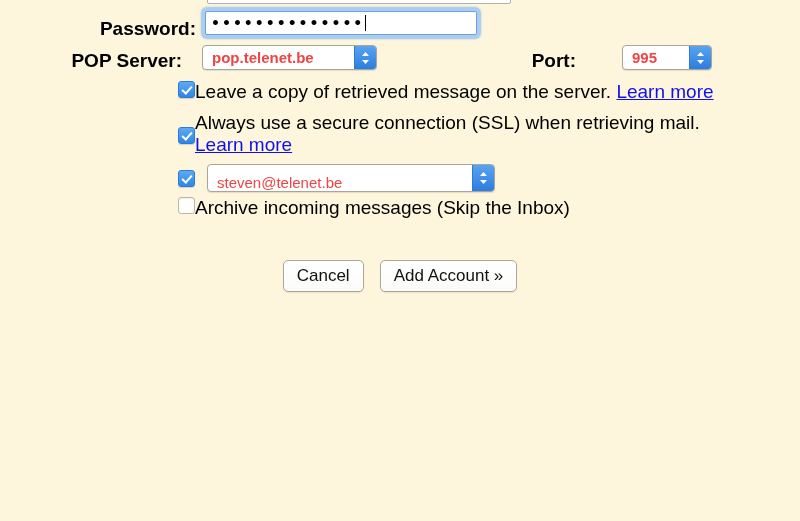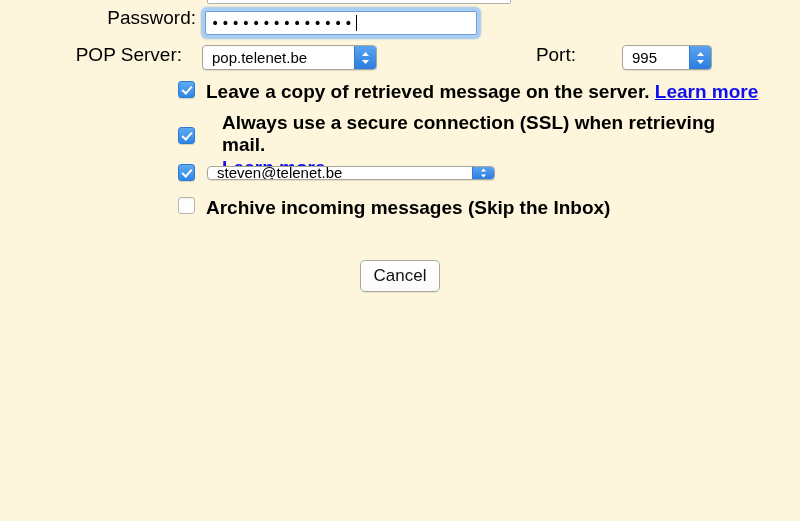--- a/index.html
+++ b/index.html
@@ -19,22 +19,23 @@
   .form-area {
     position: absolute;
     left: 0;
     top: 0;
     width: 800px;
   }
 
   
   .field-row {
     display: flex;
-    align-items: flex-start;
-    position: absolute;
+    align-items: flex-end;
+    position: absolute;
+    font-weight: bold;
   }
 
   .field-label {
     font-size: 19px;
     color: #000;
     text-align: right;
     white-space: nowrap;
     line-height: 1;
   }
 
@@ -126,21 +127,21 @@
     border: 1px solid #a8a59b;
     border-radius: 4px;
     box-sizing: border-box;
     display: flex;
     align-items: center;
     box-shadow: 0 1px 1px rgba(0,0,0,0.10);
     overflow: hidden;
   }
   .mac-select .sel-text {
     font-size: 15px;
-    color: #000000;
+    color: #ef4444;
     padding-left: 9px;
     white-space: nowrap;
     flex: 1;
     overflow: hidden;
   }
   .mac-select .stepper {
     width: 21px;
     height: 100%;
     background: linear-gradient(180deg,#5aa3f0 0%,#2b7de0 100%);
     display: flex;
@@ -193,41 +194,40 @@
     top: 2px;
     width: 4px;
     height: 8px;
     border: solid #ffffff;
     border-width: 0 2px 2px 0;
     transform: rotate(42deg);
   }
   .check-label {
     font-size: 19px;
     color: #000;
-    margin-left: 11px;
     line-height: 1.18;
-    font-weight: bold;
   }
   a.learn-link {
     color: #1010ee;
     text-decoration: underline;
     font-size: 19px;
   }
 
   #chk-leave  { left: 178px; top: 81px; }
-  #chk-ssl    { left: 178px; top: 112px; width: 560px; gap: 16px; }
+  #chk-ssl    { left: 178px; top: 112px; width: 560px; }
   #chk-label  { left: 178px; top: 164px; align-items: center; }
   #chk-archive{ left: 178px; top: 197px; }
 
   #chk-ssl .cbox { margin-top: 15px; }
 
   #label-select {
     width: 288px;
-    height: 14px;
+    height: 28px;
     margin-left: 12px;
+    align-items: flex-end;
   }
   #label-select .sel-text { font-size: 15px; }
 
   
   .button-bar {
     position: absolute;
     left: 0;
     top: 260px;
     width: 800px;
     display: flex;
@@ -322,15 +322,16 @@
     </div>
   </div>
 
   <div class="check-row" id="chk-archive">
     <span class="cbox unchecked"></span>
     <span class="check-label">Archive incoming messages (Skip the Inbox)</span>
   </div>
 
   <div class="button-bar">
     <button class="btn">Cancel</button>
+    <button class="btn">Add Account »</button>
   </div>
 
 </div>
 
 </body></html>

